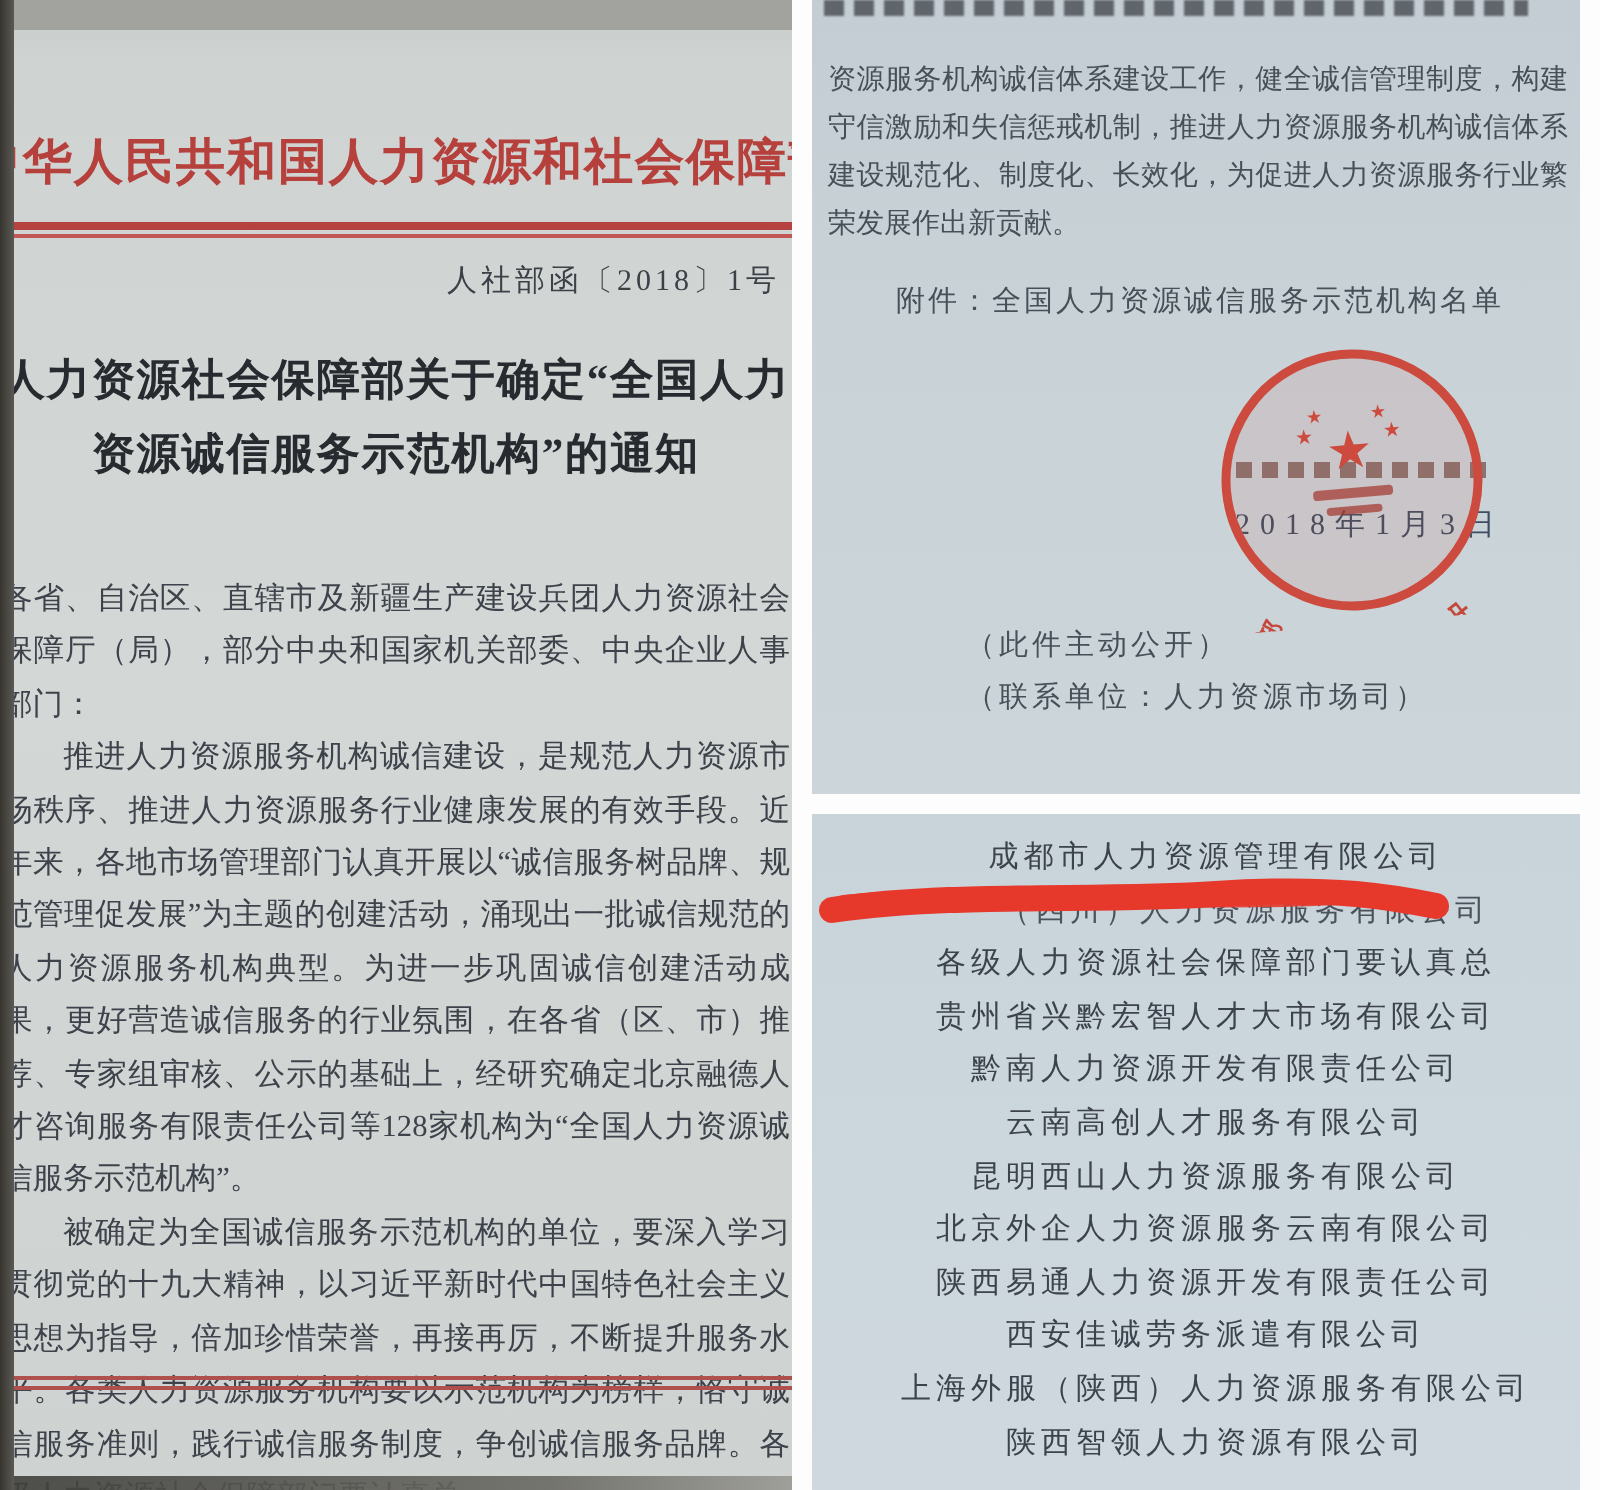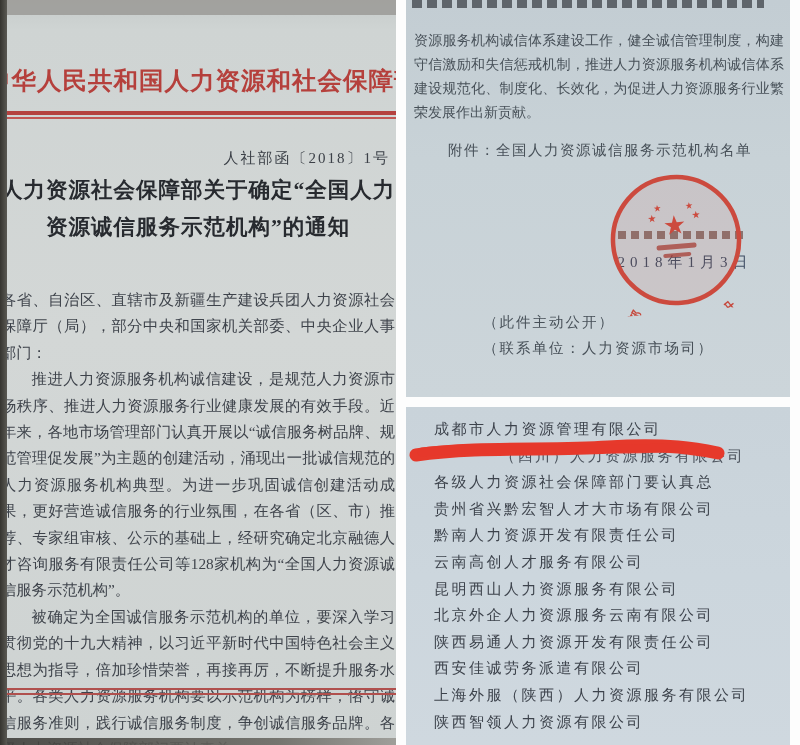--- a/index.html
+++ b/index.html
@@ -11,21 +11,21 @@
          background:linear-gradient(180deg,#c6cbca 0,#cfd4d3 30px,#d3d7d6 45%,#ced3d2 100%);}
   .page1 .edge-left{position:absolute;left:0;top:0;width:7px;height:745px;
          background:linear-gradient(90deg,#35342f,#5a5953);}
   .page1 .edge-top{position:absolute;left:0;top:0;width:100%;height:15px;background:#9b9a97;opacity:.85;}
   .page1 .edge-bottom{position:absolute;left:0;bottom:0;width:100%;height:7px;
          background:linear-gradient(90deg,#3f3e3a 0%,#6b6a64 70%,#9a9994 100%);opacity:.9;}
   .letterhead{position:absolute;left:-14px;top:64px;width:430px;white-space:nowrap;
          font-size:24.5px;font-weight:bold;color:#b5403c;letter-spacing:1px;}
   .red-rule-top{position:absolute;left:0;top:111px;width:100%;height:9px;
          background:linear-gradient(180deg,#b5423f 0,#b5423f 4px,transparent 4px,transparent 6px,#c25754 6px,#c25754 8px,transparent 8px);}
-  .doc-number{position:absolute;right:6px;top:131px;font-size:15px;color:#3c4148;letter-spacing:2px;margin-top:18px;}
+  .doc-number{position:absolute;right:6px;top:131px;font-size:15px;color:#3c4148;letter-spacing:2px;}
   .doc-title{position:absolute;left:0;top:172px;width:100%;text-align:center;
          font-size:21.5px;font-weight:bold;color:#272a2f;line-height:37px;letter-spacing:1px;}
   .body1{position:absolute;left:1px;top:267px;width:394px;font-size:15.3px;line-height:26.4px;
          color:#3e434b;text-align:justify;text-justify:inter-ideograph;margin-top:20px;}
   .body1 p{margin:0;}
   .body1 p.indent{text-indent:2em;}
   .red-rule-bottom{position:absolute;left:0;top:688px;width:100%;height:8px;
          background:linear-gradient(180deg,#b0504d 0,#b0504d 2px,transparent 2px,transparent 5px,#b0504d 5px,#b0504d 7px,transparent 7px);}
 
   
@@ -43,21 +43,21 @@
   .seal{position:absolute;left:198px;top:168px;width:144px;height:144px;transform:rotate(-5deg);}
   .note{position:absolute;left:46px;font-size:14.5px;color:#475058;letter-spacing:2px;margin-left:31px;}
   .note.n1{top:313px;}
   .note.n2{top:339px;}
 
   
   .page3{position:absolute;left:406px;top:407px;width:384px;height:338px;overflow:hidden;
          background:linear-gradient(180deg,#c9d3da 0,#ccd6dd 50%,#cfd8df 100%);}
   .company-list{position:absolute;left:28px;top:9px;right:8px;}
   .company-row{height:26.6px;line-height:26.6px;font-size:15px;letter-spacing:2.5px;
-         color:#3d434c;white-space:nowrap;overflow:hidden;}
+         color:#3d434c;white-space:nowrap;overflow:hidden;text-align:center;}
   .redacted-row{position:relative;height:26.6px;line-height:26.6px;font-size:15px;letter-spacing:2.5px;
          color:#4b525c;white-space:nowrap;}
   .redacted-row .frag{padding-left:66px;}
   .marker-svg{position:absolute;left:-26px;top:-7px;z-index:3;}
 </style>
 </head>
 <body>
 
 <div class="canvas">
 

